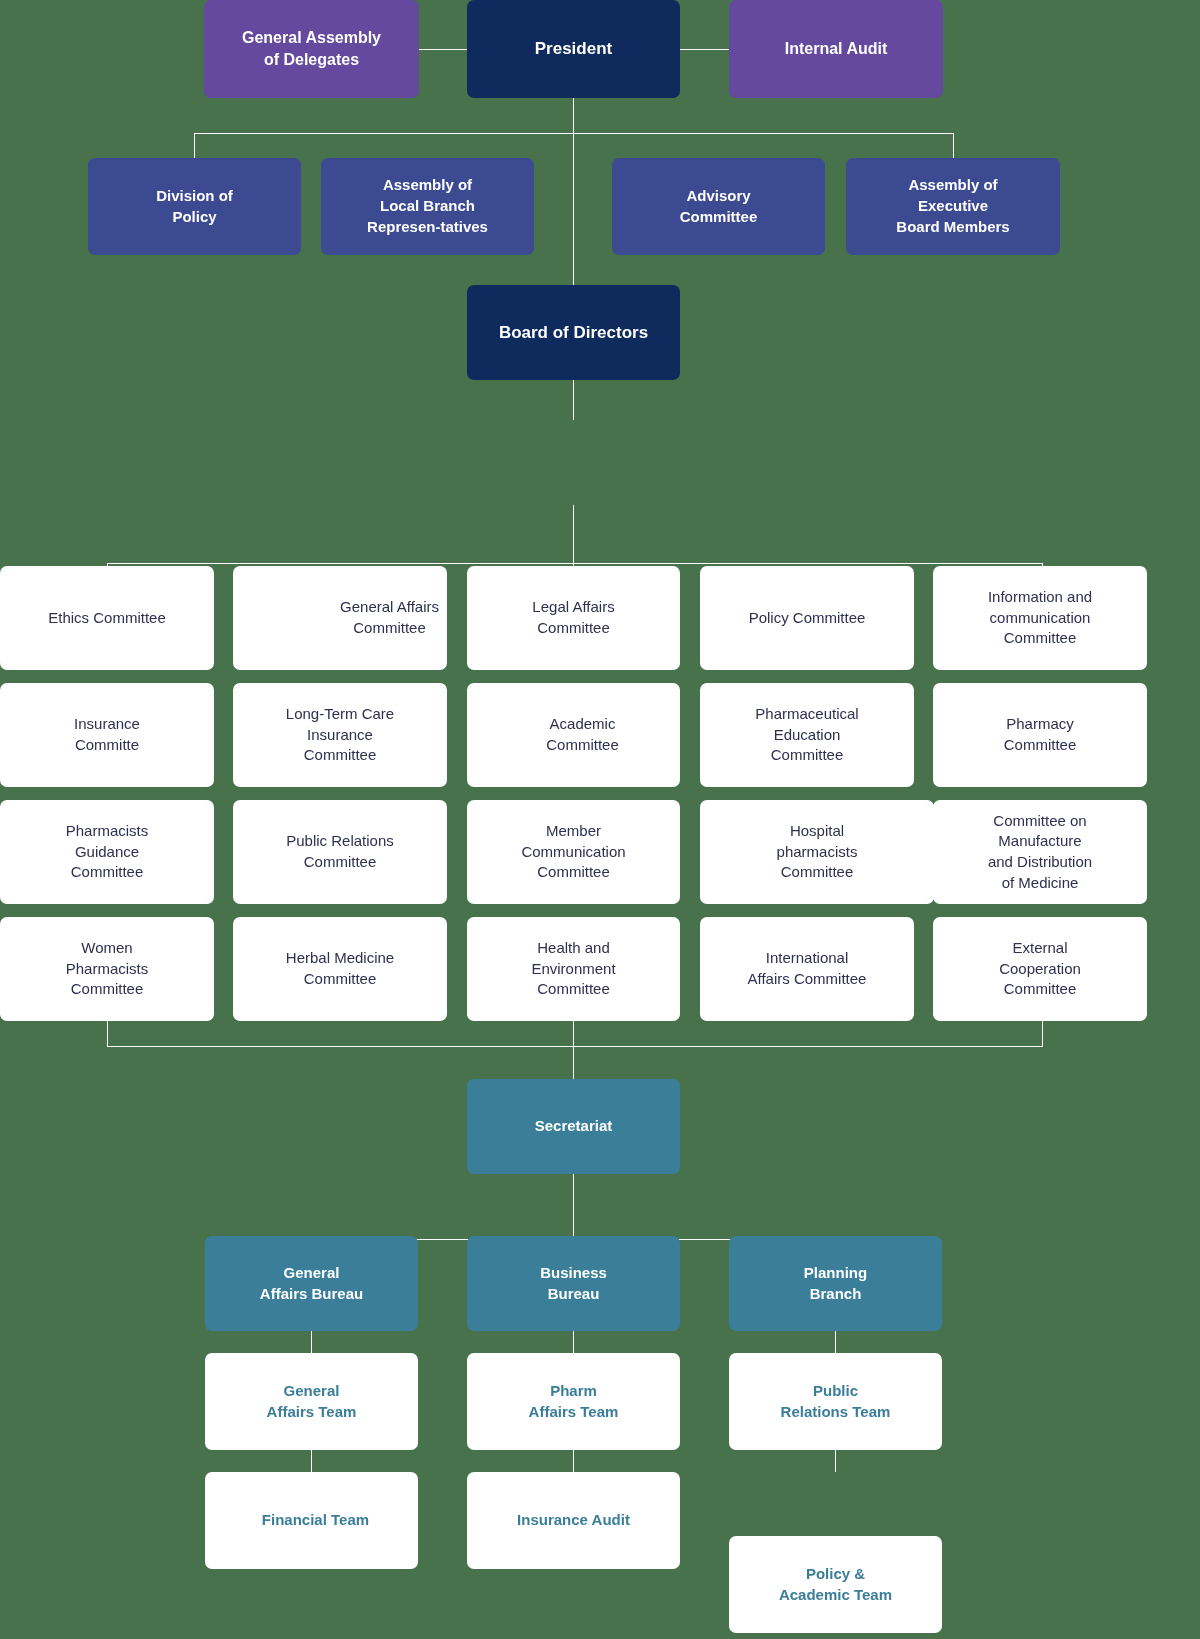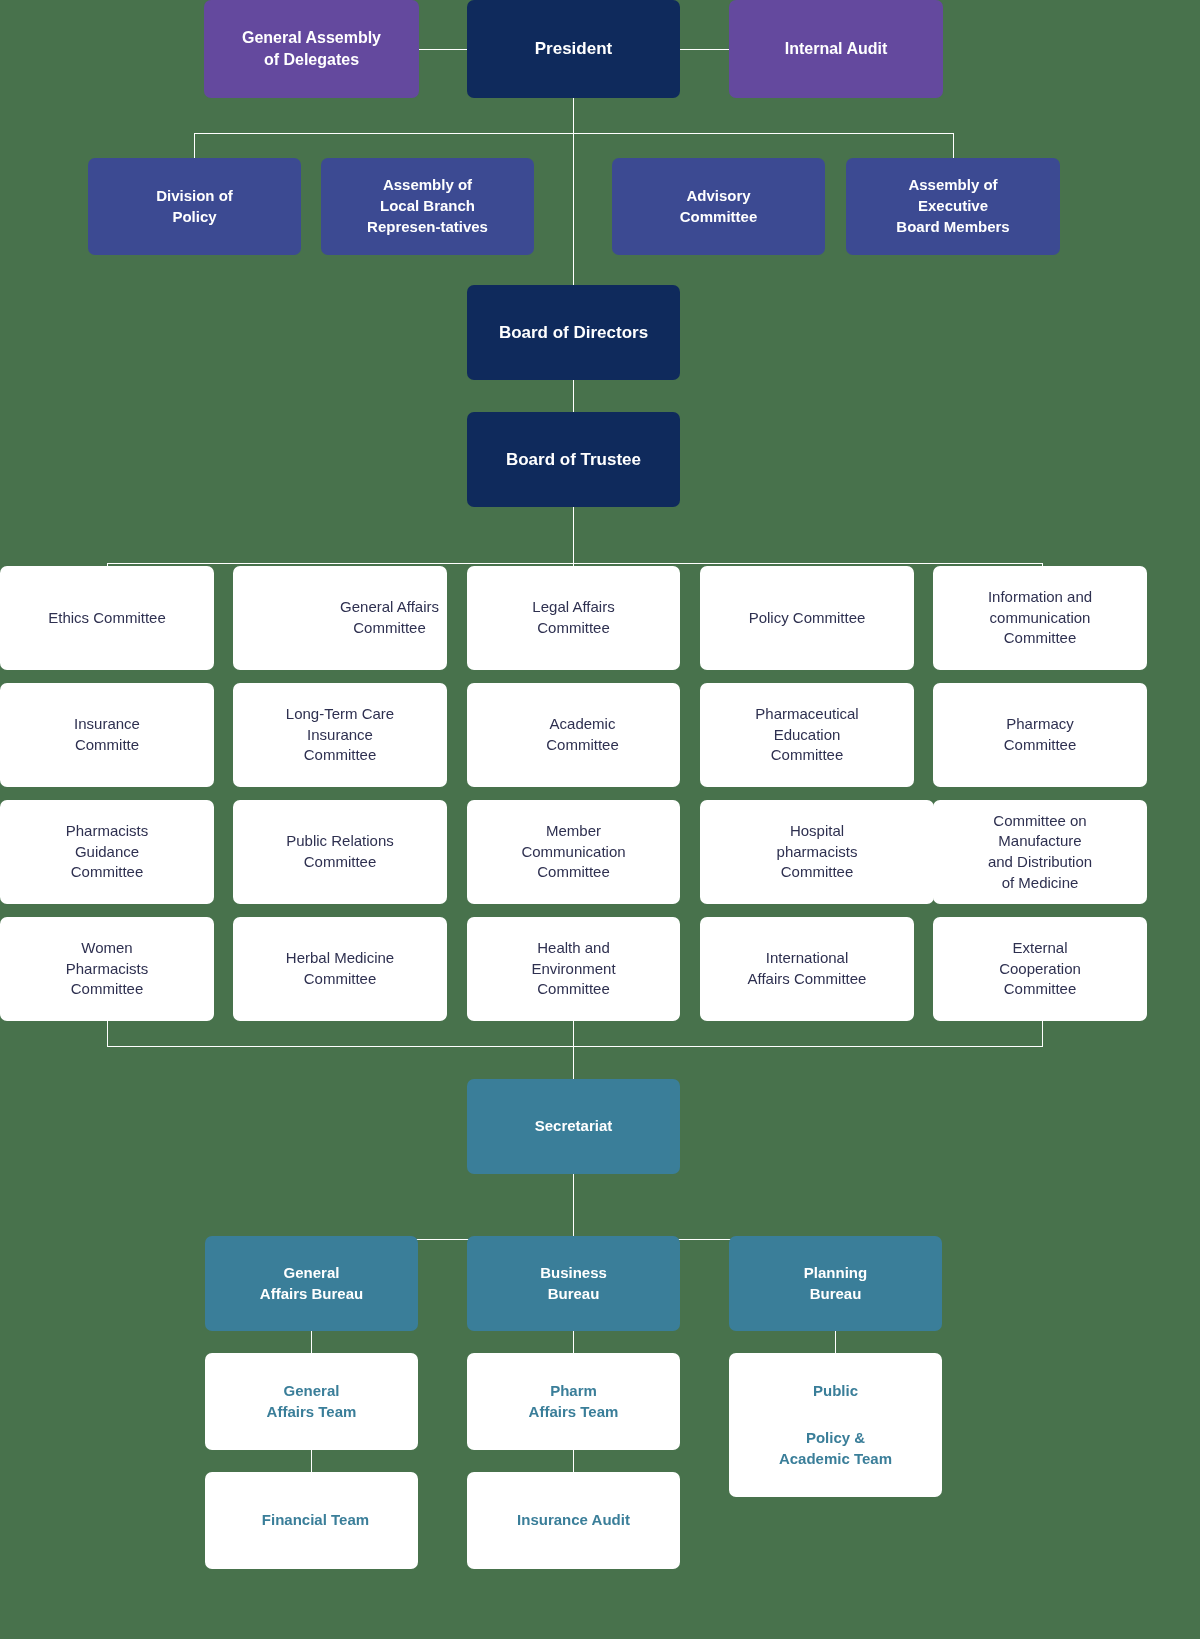--- a/index.html
+++ b/index.html
@@ -122,23 +122,20 @@
   <div class="node v-indigo" style="left:846px; top:158px; width:214px; height:97px;">
     <span class="lbl">Assembly of
 Executive
 Board Members</span>
   </div>
 
   <div class="node v-navy" style="left:467px; top:285px; width:213px; height:95px;">
     <span class="lbl">Board of Directors</span>
   </div>
 
-  <div class="node v-navy" style="left:467px; top:412px; width:213px; height:95px;">
-    <span class="lbl">Board of Trustee</span>
-  </div>
 
   <div class="node v-white" style="left:0px; top:566px; width:214px; height:104px;">
     <span class="lbl">Ethics Committee</span>
   </div>
   <div class="node v-white" style="left:233px; top:566px; width:214px; height:104px;justify-content:flex-end;">
     <span class="lbl">General Affairs
 Committee</span>
   </div>
   <div class="node v-white" style="left:467px; top:566px; width:213px; height:104px;">
     <span class="lbl">Legal Affairs
@@ -233,21 +230,21 @@
   <div class="node v-teal" style="left:205px; top:1236px; width:213px; height:95px;">
     <span class="lbl">General
 Affairs Bureau</span>
   </div>
   <div class="node v-teal" style="left:467px; top:1236px; width:213px; height:95px;">
     <span class="lbl">Business
 Bureau</span>
   </div>
   <div class="node v-teal" style="left:729px; top:1236px; width:213px; height:95px;">
     <span class="lbl">Planning
-Bureau</span>
+Branch</span>
   </div>
 
   <div class="node v-white-teal" style="left:205px; top:1353px; width:213px; height:97px;">
     <span class="lbl">General
 Affairs Team</span>
   </div>
   <div class="node v-white-teal" style="left:467px; top:1353px; width:213px; height:97px;">
     <span class="lbl">Pharm
 Affairs Team</span>
   </div>
@@ -255,18 +252,18 @@
     <span class="lbl">Public
 Relations Team</span>
   </div>
 
   <div class="node v-white-teal" style="left:205px; top:1472px; width:213px; height:97px;padding-left:16px;">
     <span class="lbl">Financial Team</span>
   </div>
   <div class="node v-white-teal" style="left:467px; top:1472px; width:213px; height:97px;">
     <span class="lbl">Insurance Audit</span>
   </div>
-  <div class="node v-white-teal" style="left:729px; top:1400px; width:213px; height:97px;">
+  <div class="node v-white-teal" style="left:729px; top:1536px; width:213px; height:97px;">
     <span class="lbl">Policy &amp;
 Academic Team</span>
   </div>
 
 </div>
 
 </body></html>

